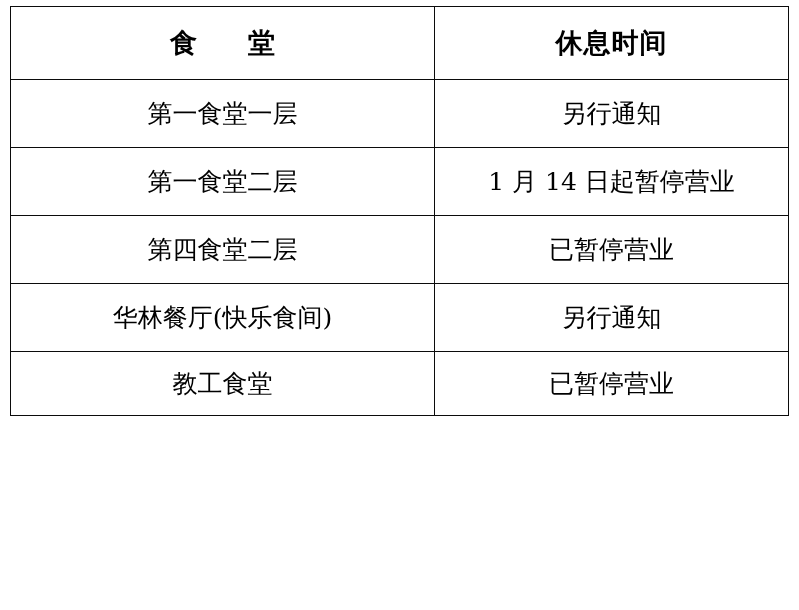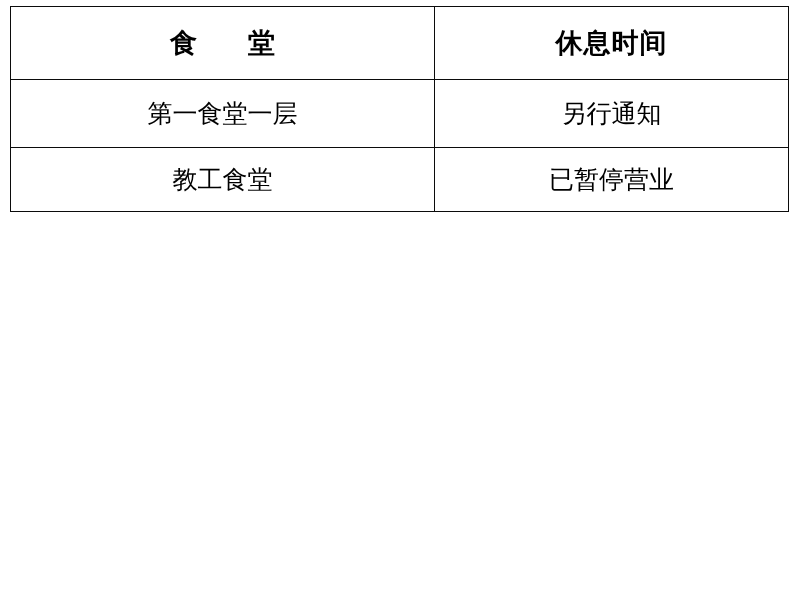--- a/index.html
+++ b/index.html
@@ -82,25 +82,49 @@
 
       <tr class="data-row">
         <td>
           <span class="cell-text">第一食堂一层</span>
         </td>
         <td>
           <span class="cell-text">另行通知</span>
         </td>
       </tr>
 
+      <tr class="data-row">
+        <td>
+          <span class="cell-text">第一食堂二层</span>
+        </td>
+        <td>
+          <span class="cell-text">1 月 14 日起暂停营业</span>
+        </td>
+      </tr>
 
 
 
+      <tr class="data-row">
+        <td>
+          <span class="cell-text">第四食堂二层</span>
+        </td>
+        <td>
+          <span class="cell-text">已暂停营业</span>
+        </td>
+      </tr>
 
 
+      <tr class="data-row">
+        <td>
+          <span class="cell-text">华林餐厅(快乐食间)</span>
+        </td>
+        <td>
+          <span class="cell-text">另行通知</span>
+        </td>
+      </tr>
 
       <tr class="data-row">
         <td>
           <span class="cell-text">教工食堂</span>
         </td>
         <td>
           <span class="cell-text">已暂停营业</span>
         </td>
       </tr>
     </tbody>

